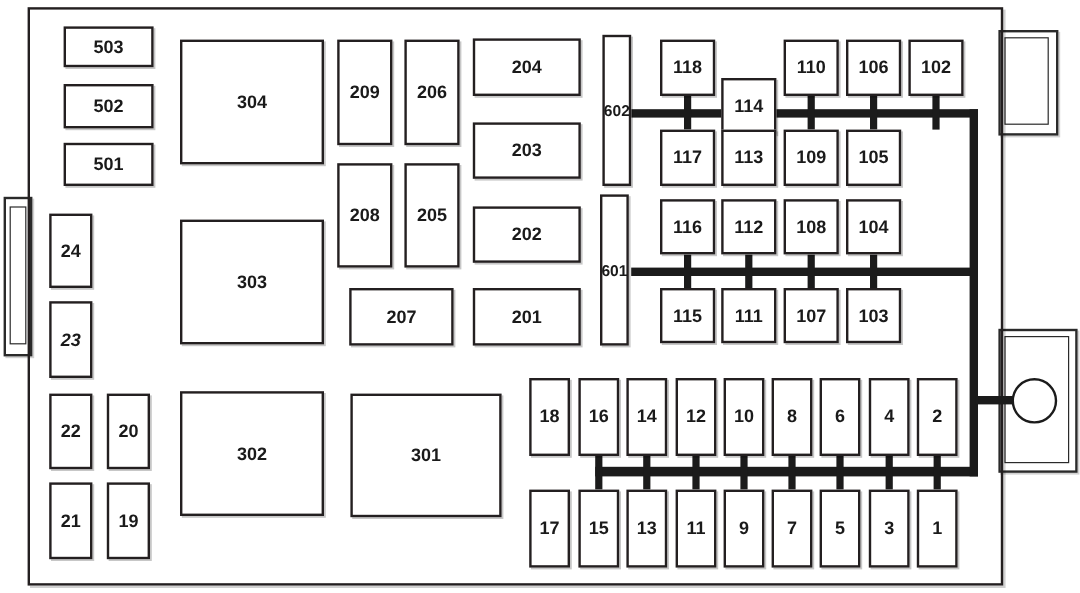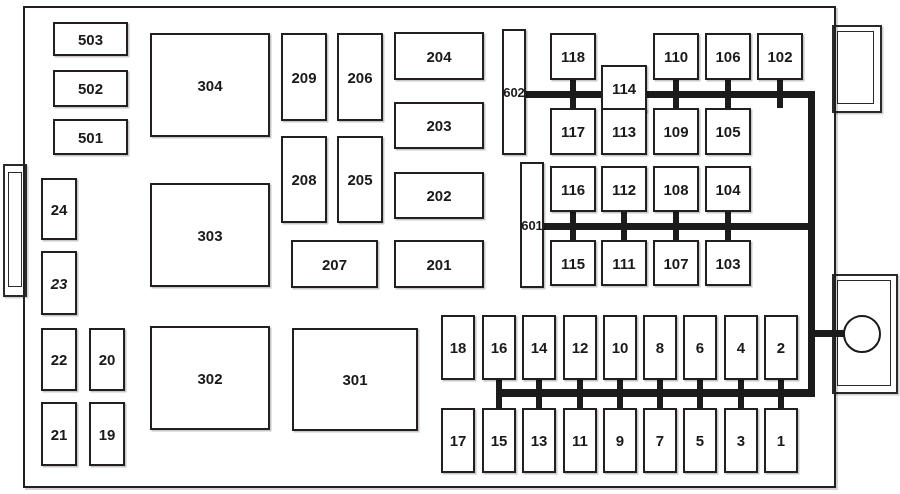--- a/index.html
+++ b/index.html
@@ -111,21 +111,21 @@
     </div>
     <div class="box" style="left: 394px; top: 172px; width: 90px; height: 47px;">
       <span>202</span>
     </div>
     <div class="box" style="left: 394px; top: 240px; width: 90px; height: 48px;">
       <span>201</span>
     </div>
     <div class="box strip" style="left: 502px; top: 29px; width: 24px; height: 126px;">
       <span>602</span>
     </div>
-    <div class="box strip" style="left: 520px; top: 162px; width: 24px; height: 126px;">
+    <div class="box strip" style="left: 500px; top: 162px; width: 24px; height: 126px;">
       <span>601</span>
     </div>
     <div class="box" style="left: 550px; top: 33px; width: 46px; height: 47px;">
       <span>118</span>
     </div>
     <div class="box" style="left: 601px; top: 33px; width: 46px; height: 47px; margin-top: 32px;">
       <span>114</span>
     </div>
     <div class="box" style="left: 653px; top: 33px; width: 46px; height: 47px;">
       <span>110</span>

